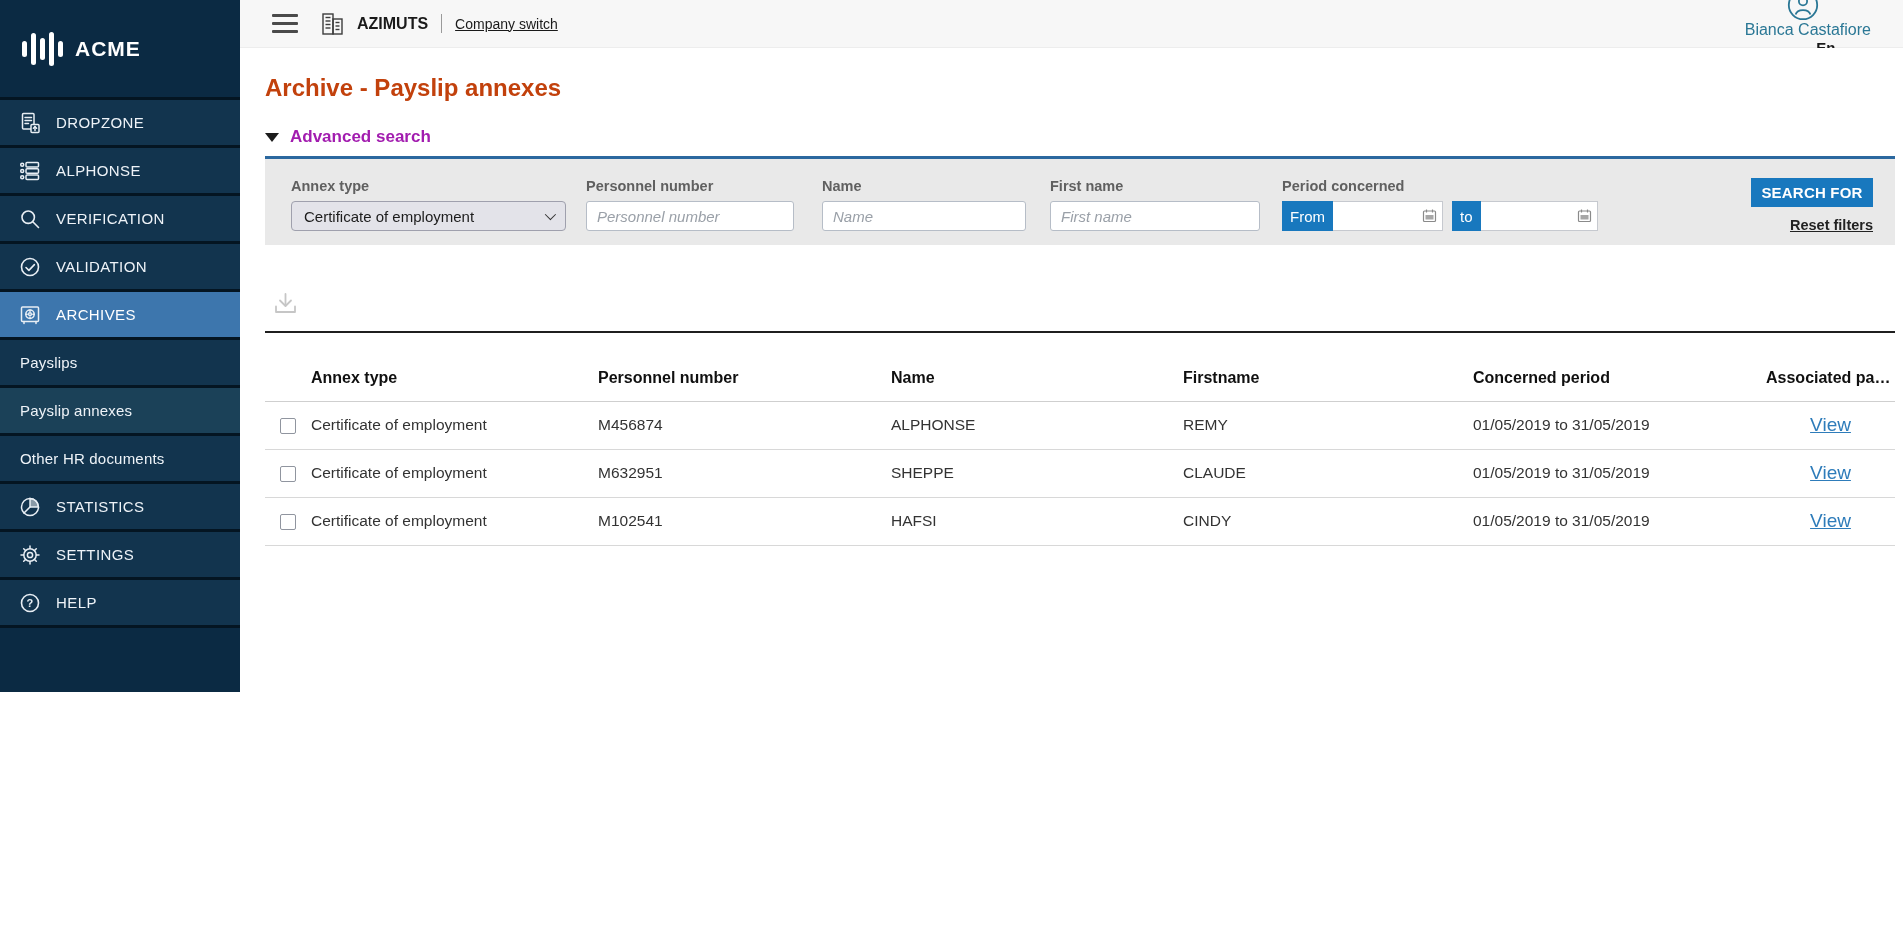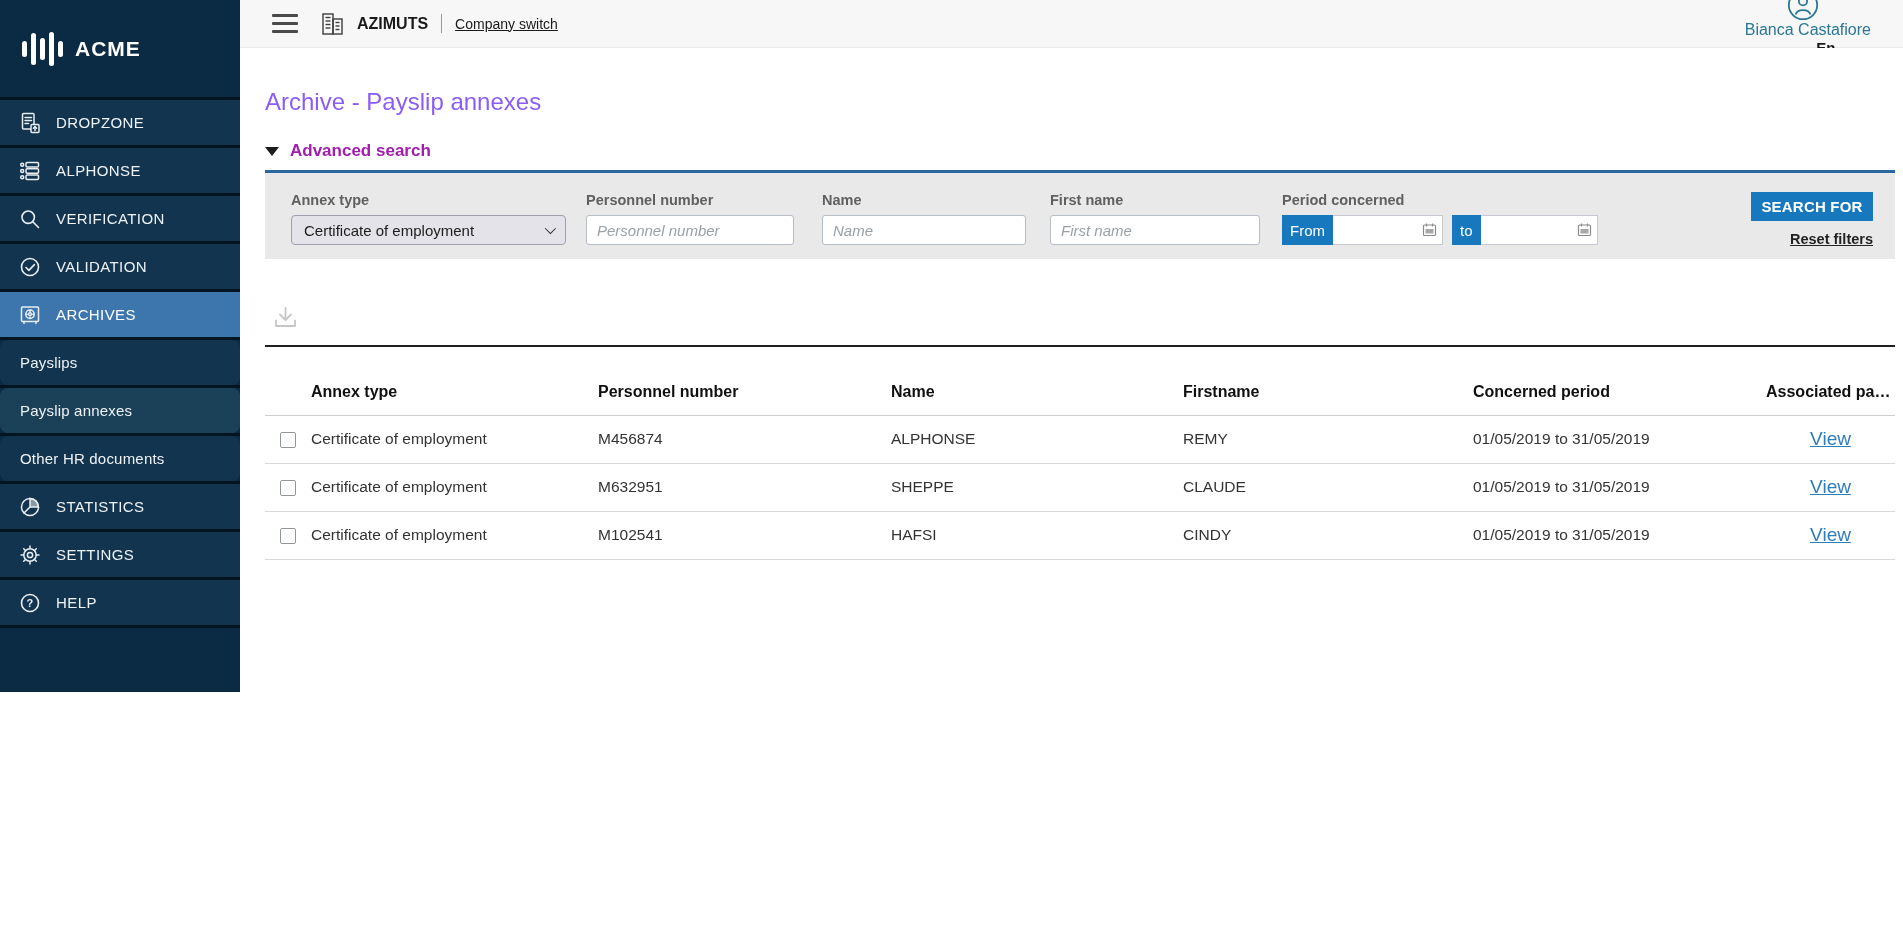--- a/index.html
+++ b/index.html
@@ -33,21 +33,21 @@
   .nav-sep { height: 3px; background: #041522; flex: 0 0 3px; }
   .nav-item {
     height: 45px; flex: 0 0 45px;
     background: #12344e;
     display: flex; align-items: center;
     padding-left: 17px; gap: 13px;
     color: #eef3f8; font-size: 15px; letter-spacing: .4px;
     cursor: pointer;
   }
   .nav-item .nav-icon { width: 26px; height: 26px; display:flex; align-items:center; justify-content:center; color:#e8eef4; }
-  .nav-item.sub { padding-left: 20px; font-size: 15px; letter-spacing: .2px; border-radius: 8px; }
+  .nav-item.sub { padding-left: 20px; font-size: 15px; letter-spacing: .2px; }
   .nav-item.active { background: #3d76ad; color: #ffffff; }
   .nav-item.selected { background: #1b4158; text-align: right; }
   .sidebar-fill { flex: 1; background: #0b2a43; }
 
   
   .main { flex: 1; display: flex; flex-direction: column; }
   .topbar {
     height: 48px; flex: 0 0 48px; background: #f7f7f7;
     display: flex; align-items: center;
     padding: 0 32px; border-bottom: 1px solid #ededed;
@@ -58,21 +58,21 @@
   .company-name { font-size: 16px; font-weight: bold; color: #1a1a1a; margin-right: 13px; }
   .vsep { width: 1px; height: 19px; background: #9a9a9a; margin-right: 13px; }
   .company-switch { font-size: 14px; color: #1a1a1a; text-decoration: underline; cursor: pointer; }
   .topbar-right { margin-left: auto; display: flex; align-items: center; flex-direction: column; }
   .avatar { color: #2a7795; display: flex; align-items: center; margin-right: 10px; cursor: pointer; }
   .user-name { font-size: 16px; color: #2a7795; cursor: pointer; }
   .lang { margin-left: 36px; font-size: 15px; font-weight: bold; color: #1a1a1a;
           border-bottom: 2px solid #1a1a1a; padding-bottom: 1px; cursor: pointer; }
 
   .content { flex: 1; padding: 0 8px 0 25px; background: #fff; }
-  .page-title { margin-top: 40px; font-size: 24px; font-weight: normal; color: #8b5cf6; }
+  .page-title { margin-top: 26px; font-size: 24px; font-weight: bold; color: #c2410c; }
 
   .adv-header { margin-top: 25px; display: flex; align-items: center; cursor: pointer; }
   .caret-down {
     width: 0; height: 0; margin-right: 11px;
     border-left: 7px solid transparent; border-right: 7px solid transparent;
     border-top: 9px solid #1c1c1c;
   }
   .adv-title { font-size: 17px; font-weight: bold; color: #a21caf; }
   .blue-rule { margin-top: 9px; height: 3px; background: #2b689f; }
 

